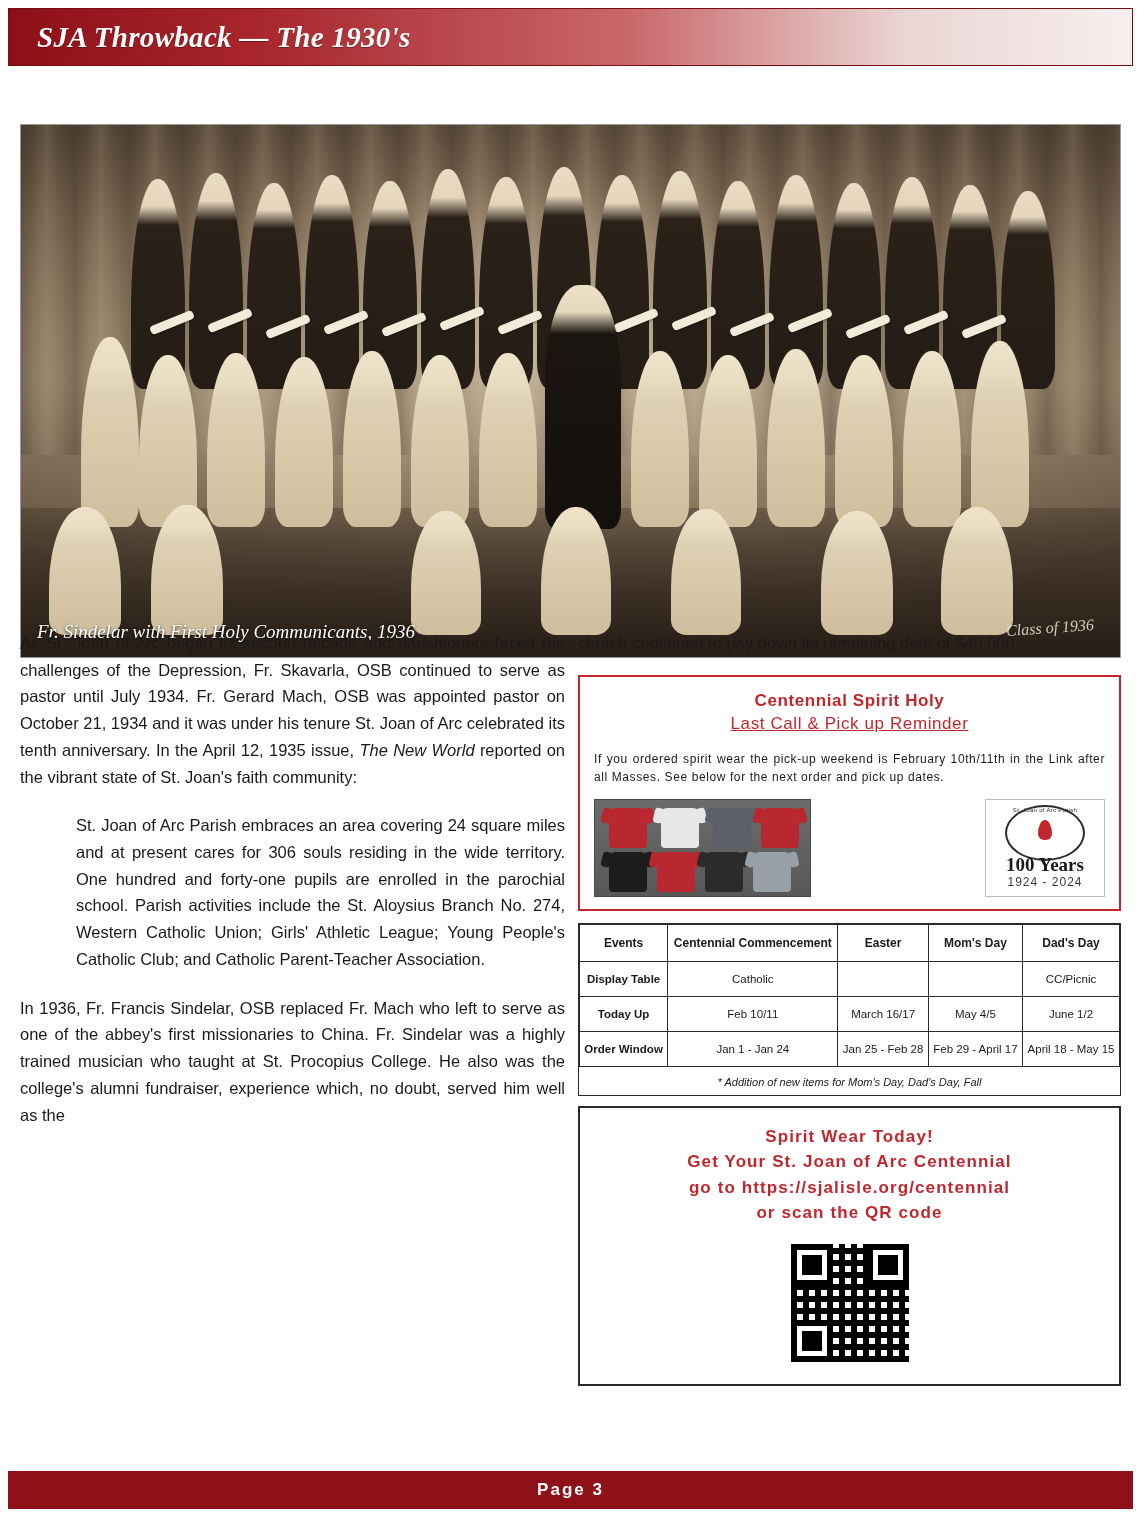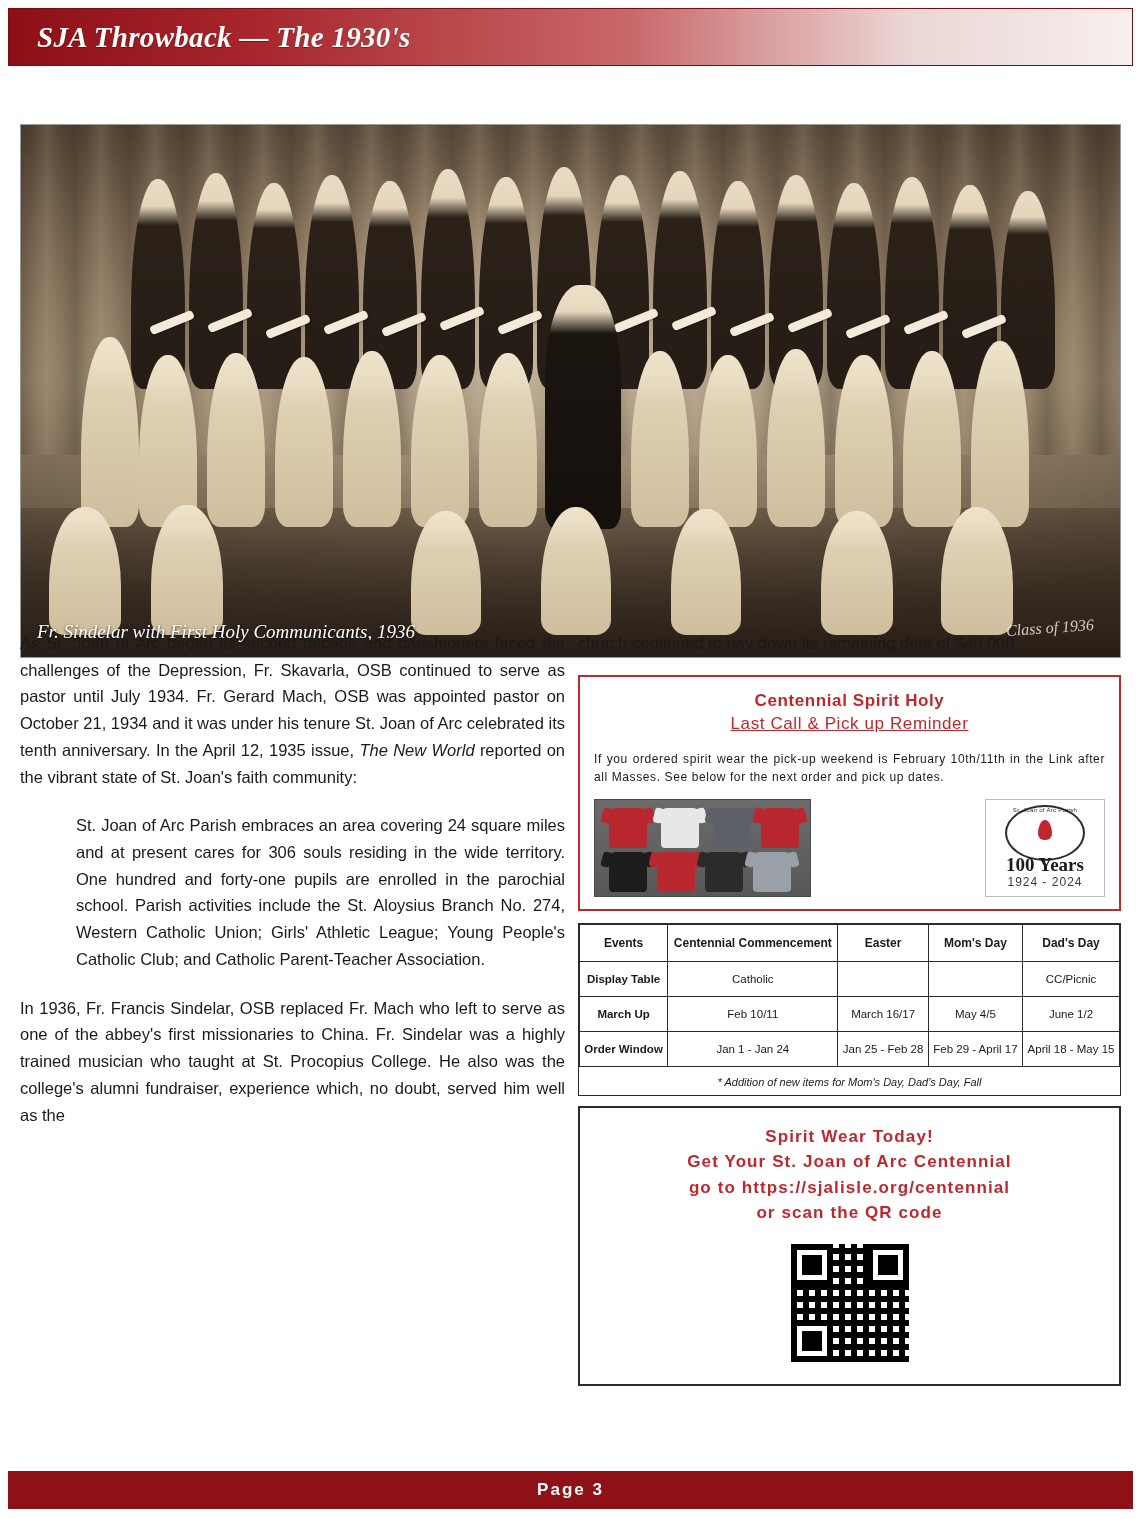--- a/index.html
+++ b/index.html
@@ -476,21 +476,21 @@
       </thead>
       <tbody>
         <tr>
           <td class="rowhdr">Display Table</td>
           <td>Catholic</td>
           <td></td>
           <td></td>
           <td>CC/Picnic</td>
         </tr>
         <tr>
-          <td class="rowhdr">March Up</td>
+          <td class="rowhdr">Today Up</td>
           <td>Feb 10/11</td>
           <td>March 16/17</td>
           <td>May 4/5</td>
           <td>June 1/2</td>
         </tr>
         <tr>
           <td class="rowhdr">Order Window</td>
           <td>Jan 1 - Jan 24</td>
           <td>Jan 25 - Feb 28</td>
           <td>Feb 29 - April 17</td>

